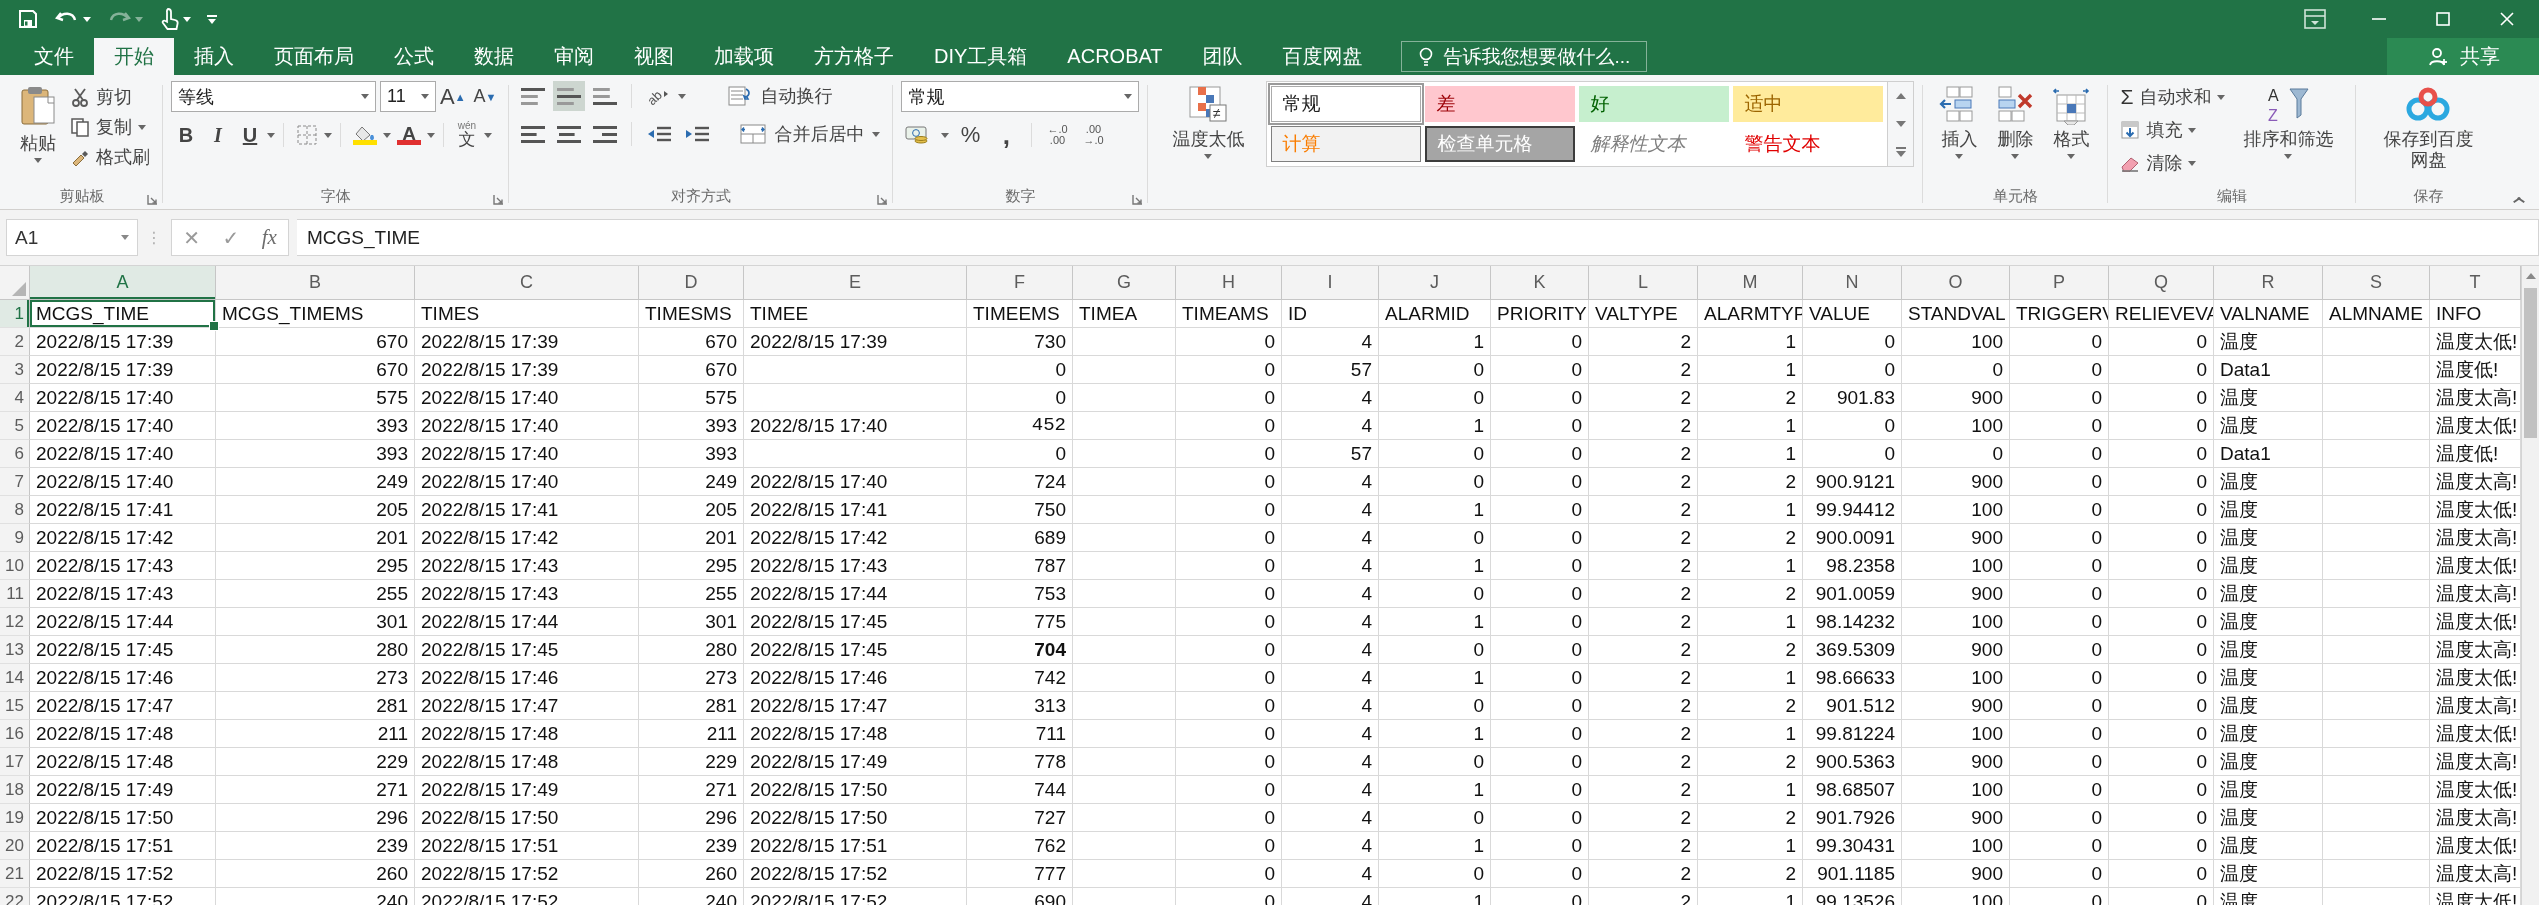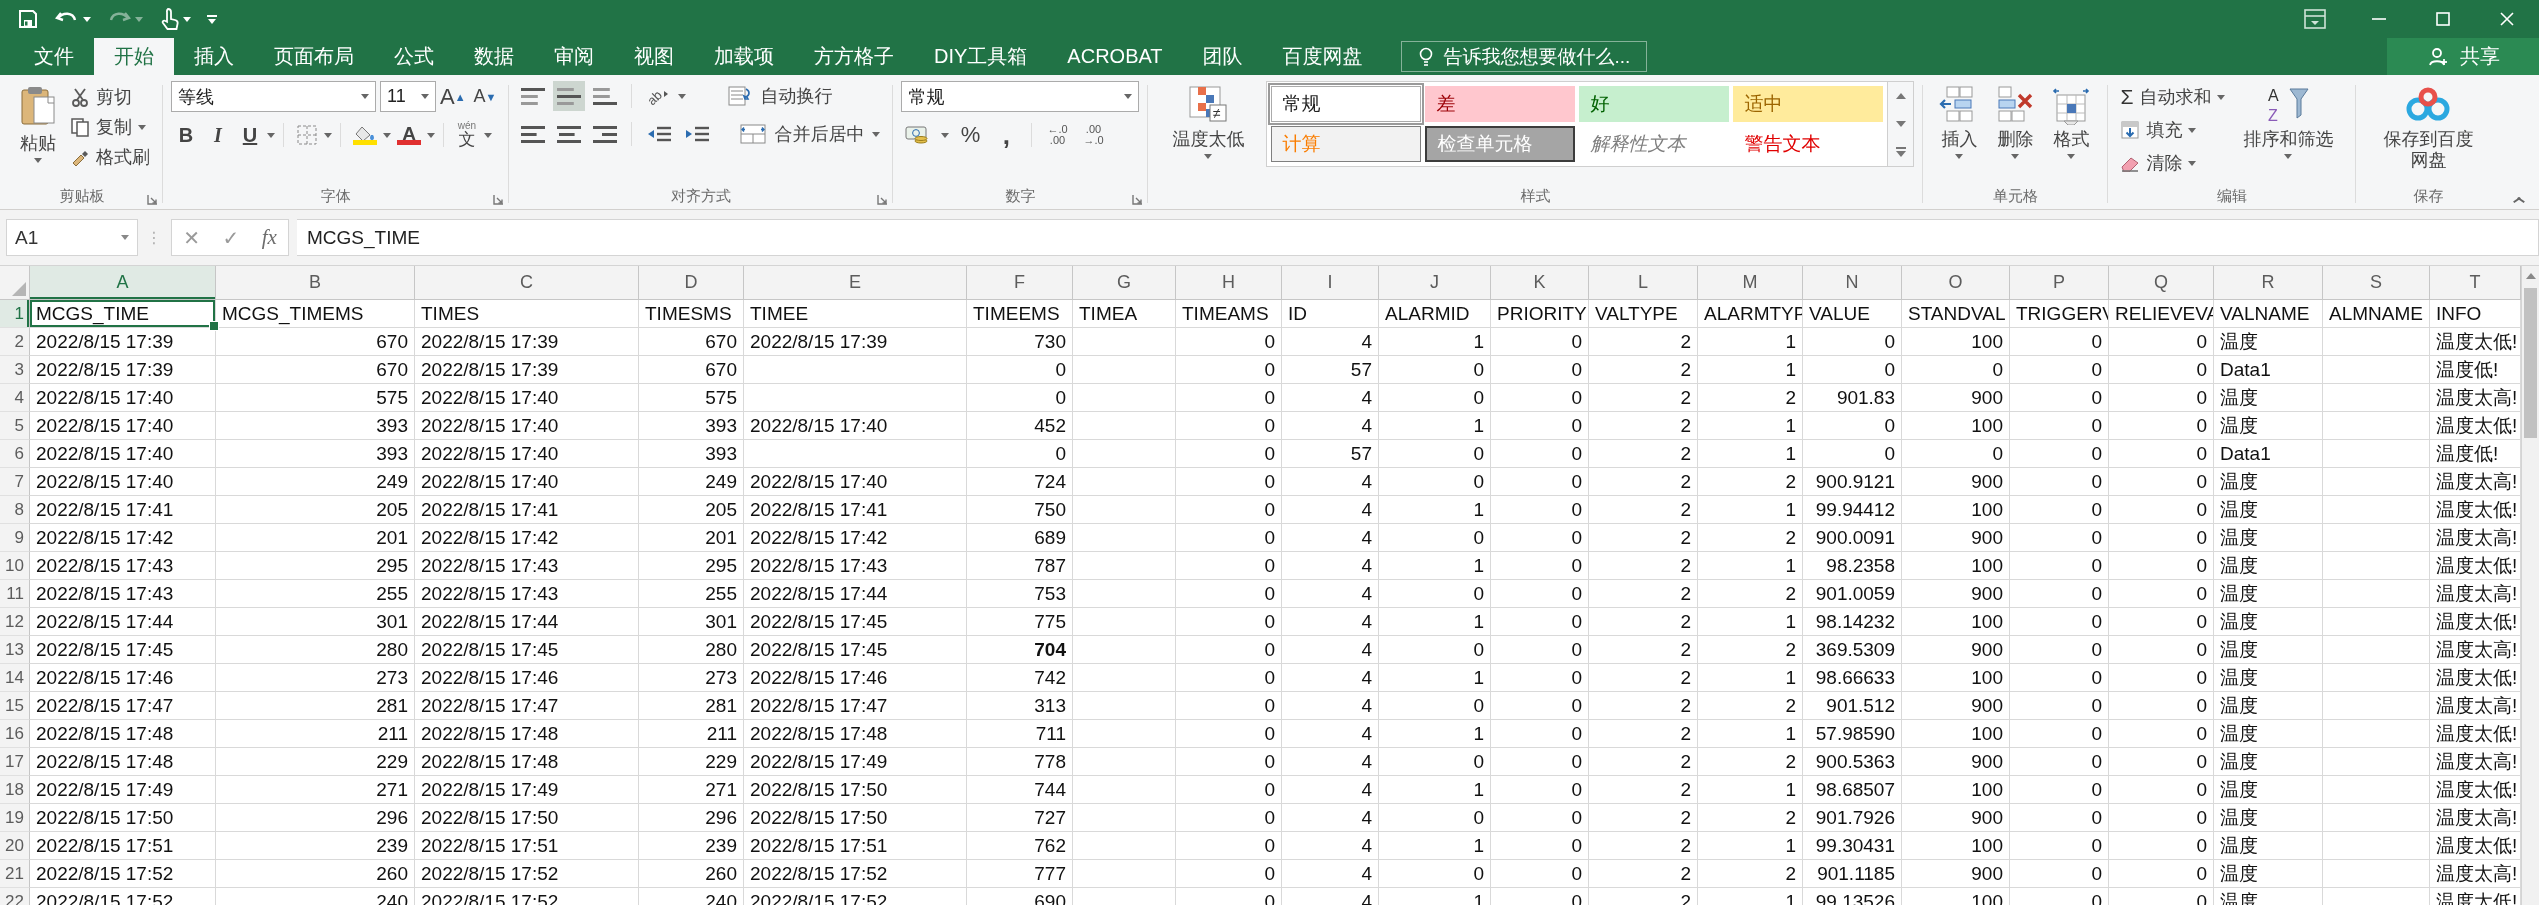--- a/index.html
+++ b/index.html
@@ -470,21 +470,20 @@
             </div>
           <div>
               <span class="tri-dn"></span>
             </div>
           <div style="flex-direction:column;">
               <span class="more-bar"></span>
               <span class="tri-dn"></span>
             </div>
         </div>
       </div>
-      <div class="rlabel">样式</div>
     </div>
     <div class="rsep"></div>
 
     <div class="rgroup">
       <div class="bigbtn">
         <svg class="ic" width="40" height="40" viewBox="0 0 40 40">
             <g fill="#fff" stroke="#999">
               <rect x="8" y="2" width="12" height="10"></rect>
               <rect x="21" y="2" width="12" height="10"></rect>
               <rect x="8" y="26" width="12" height="10"></rect>
@@ -717,21 +716,21 @@
           <div class="c" style="width: 107px;"></div>
           <div class="c" style="width: 91px;">温度太高!</div>
         </div>
         <div class="r">
           <div class="rh">5</div>
           <div class="c" style="width: 186px;">2022/8/15 17:40</div>
           <div class="c num" style="width: 199px;">393</div>
           <div class="c" style="width: 224px;">2022/8/15 17:40</div>
           <div class="c num" style="width: 105px;">393</div>
           <div class="c" style="width: 223px;">2022/8/15 17:40</div>
-          <div class="c num" style="width: 106px;">452</div>
+          <div class="c num" style="width: 106px; font-family: Liberation Mono, monospace;">452</div>
           <div class="c" style="width: 103px;"></div>
           <div class="c num" style="width: 106px;">0</div>
           <div class="c num" style="width: 97px;">4</div>
           <div class="c num" style="width: 112px;">1</div>
           <div class="c num" style="width: 98px;">0</div>
           <div class="c num" style="width: 109px;">2</div>
           <div class="c num" style="width: 105px;">1</div>
           <div class="c num" style="width: 99px;">0</div>
           <div class="c num" style="width: 108px;">100</div>
           <div class="c num" style="width: 99px;">0</div>
@@ -978,21 +977,21 @@
           <div class="c num" style="width: 105px;">211</div>
           <div class="c" style="width: 223px;">2022/8/15 17:48</div>
           <div class="c num" style="width: 106px;">711</div>
           <div class="c" style="width: 103px;"></div>
           <div class="c num" style="width: 106px;">0</div>
           <div class="c num" style="width: 97px;">4</div>
           <div class="c num" style="width: 112px;">1</div>
           <div class="c num" style="width: 98px;">0</div>
           <div class="c num" style="width: 109px;">2</div>
           <div class="c num" style="width: 105px;">1</div>
-          <div class="c num" style="width: 99px;">57.98590</div>
+          <div class="c num" style="width: 99px;">99.81224</div>
           <div class="c num" style="width: 108px;">100</div>
           <div class="c num" style="width: 99px;">0</div>
           <div class="c num" style="width: 105px;">0</div>
           <div class="c" style="width: 109px;">温度</div>
           <div class="c" style="width: 107px;"></div>
           <div class="c" style="width: 91px;">温度太低!</div>
         </div>
         <div class="r">
           <div class="rh">17</div>
           <div class="c" style="width: 186px;">2022/8/15 17:48</div>

